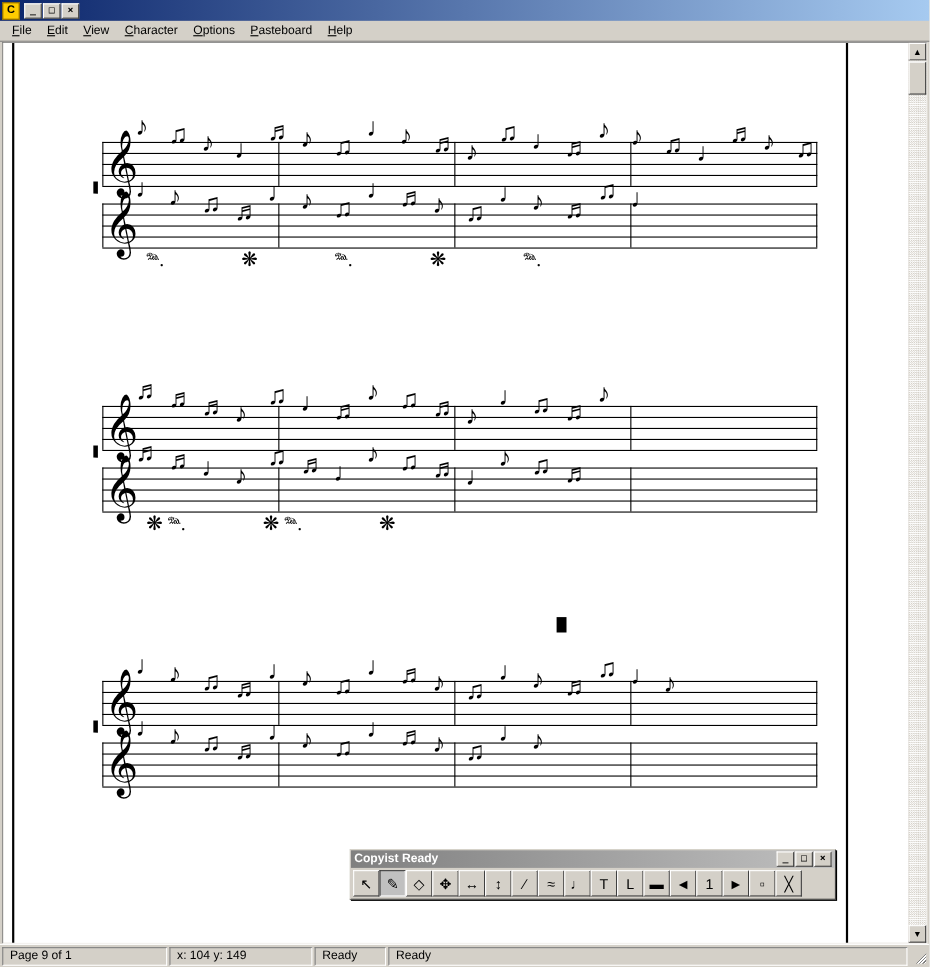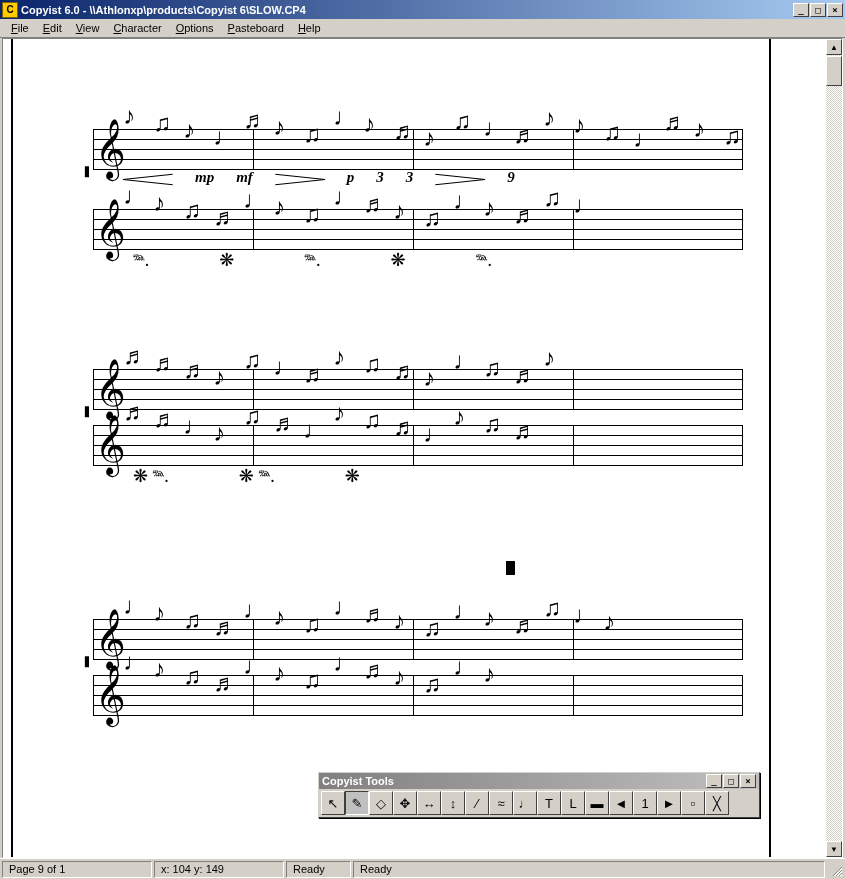--- a/index.html
+++ b/index.html
@@ -166,21 +166,20 @@
 }
 .cursor-block {
   position: absolute; width: 9px; height: 14px; background: #000;
 }
 </style>
 </head>
 <body>
 
 <div class="titlebar">
   <div class="app-icon">C</div>
-  <div class="title-text">Copyist 6.0  -  \\Athlonxp\products\Copyist 6\SLOW.CP4</div>
   <div class="win-btns">
     <div class="win-btn">_</div>
     <div class="win-btn">□</div>
     <div class="win-btn">×</div>
   </div>
 </div>
 
 <div class="menubar" id="menubar">
     <div class="menu-item"><u>F</u>ile</div>
     <div class="menu-item"><u>E</u>dit</div>
@@ -225,21 +224,20 @@
               <span style="position:absolute;left:390px;top:25px;font-size:24px">♬</span>
               <span style="position:absolute;left:420px;top:8px;font-size:24px">♪</span>
               <span style="position:absolute;left:450px;top:15px;font-size:24px">♪</span>
               <span style="position:absolute;left:480px;top:22px;font-size:24px">♫</span>
               <span style="position:absolute;left:510px;top:29px;font-size:24px">♩</span>
               <span style="position:absolute;left:540px;top:12px;font-size:24px">♬</span>
               <span style="position:absolute;left:570px;top:19px;font-size:24px">♪</span>
               <span style="position:absolute;left:600px;top:26px;font-size:24px">♫</span>
             </div>
           </div>
-          <div class="dyn-row"><span class="hairpin cresc"></span><span>mp</span><span>mf</span><span class="hairpin decr"></span><span>p</span><span>3</span><span>3</span><span class="hairpin decr"></span><span>9</span></div>
           <div style="height: 16px;"></div>
           <div class="staff">
             <div class="line l0"></div>
             <div class="line l1"></div>
             <div class="line l2"></div>
             <div class="line l3"></div>
             <div class="line l4"></div>
             <div class="clef">𝄞</div>
             <div class="barline" style="left: 0px; height: 40px;"></div>
             <div class="barline" style="left: 160px; height: 40px;"></div>
@@ -402,21 +400,21 @@
     <div class="sb-btn">▲</div>
     <div class="track">
       <div class="thumb"></div>
     </div>
     <div class="sb-btn btn-dn">▼</div>
   </div>
 </div>
 
 <div class="tool-palette">
   <div class="tp-title">
-    <span>Copyist Tools</span>
+    <span>Copyist Ready</span>
     <span class="spacer"></span>
     <div class="win-btn">_</div>
     <div class="win-btn">□</div>
     <div class="win-btn">×</div>
   </div>
   <div class="tp-body" id="tp-body">
       <div class="tool-btn">↖</div>
       <div class="tool-btn active">✎</div>
       <div class="tool-btn">◇</div>
       <div class="tool-btn">✥</div>

